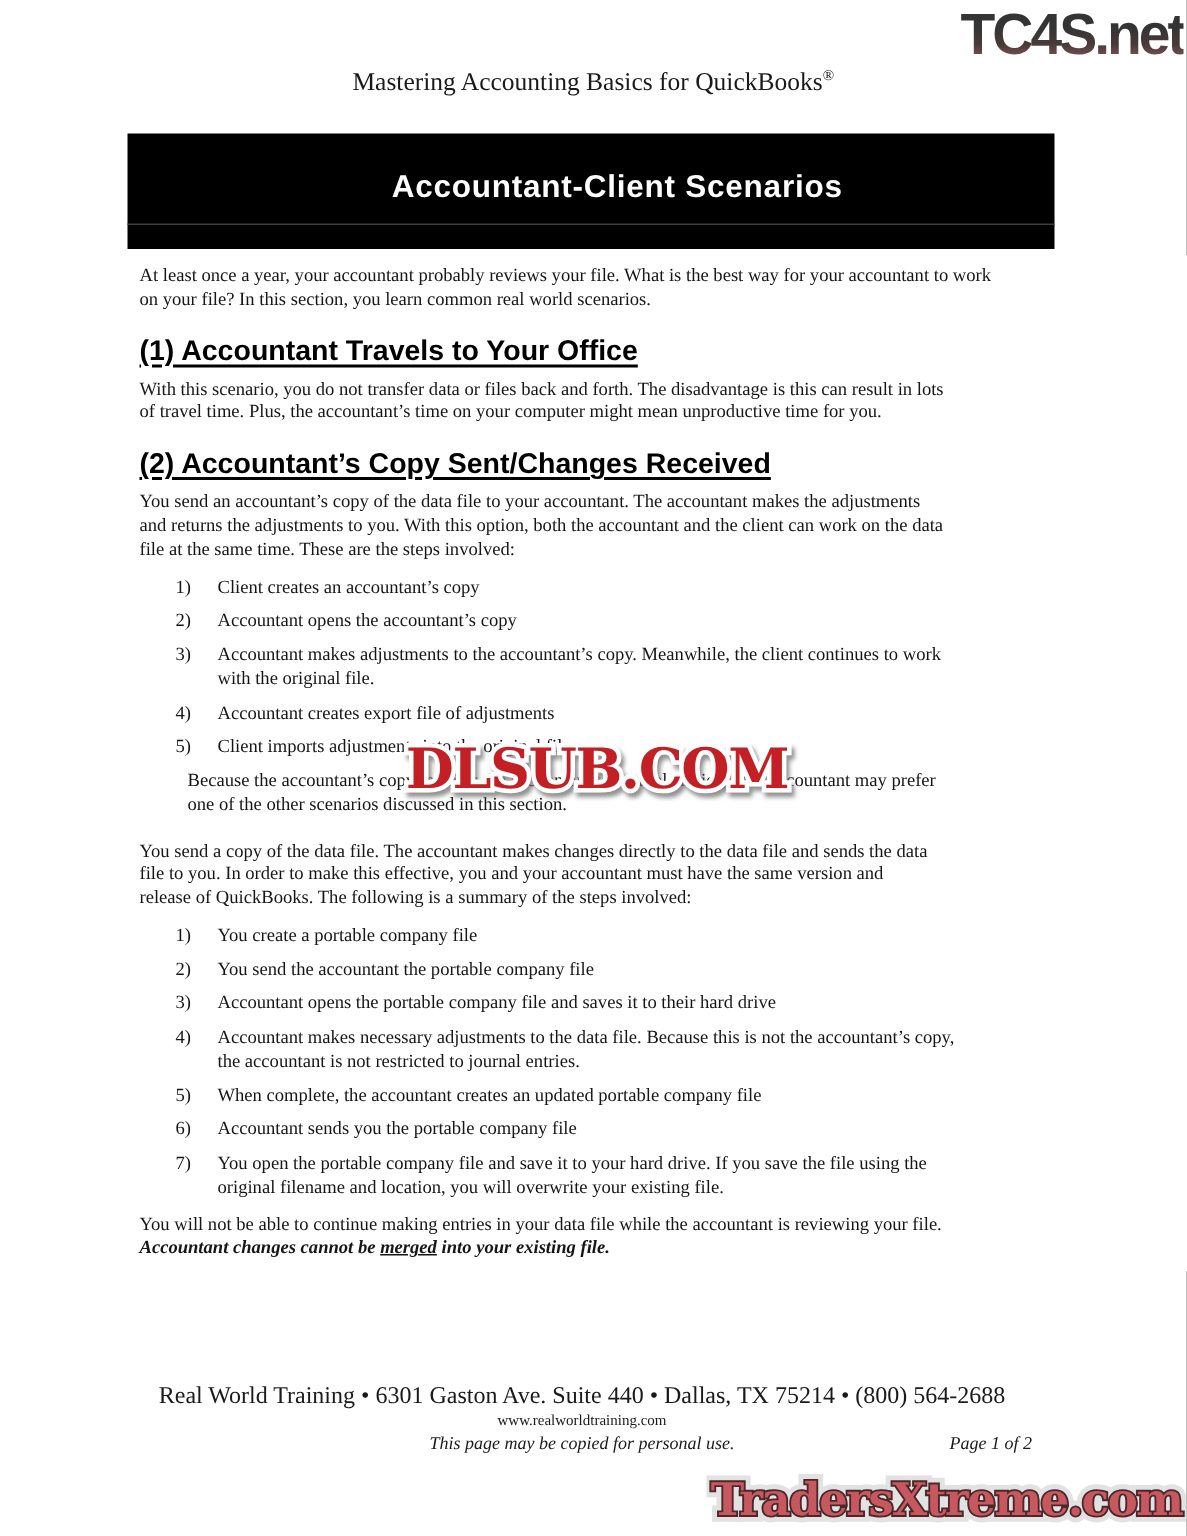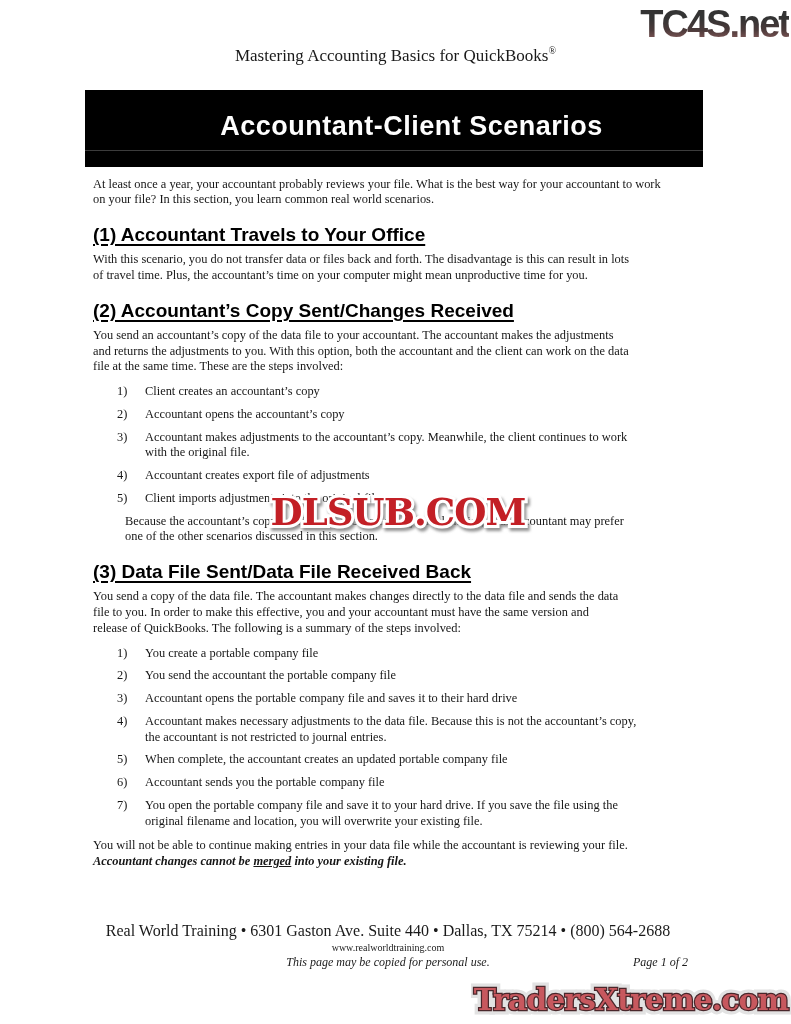--- a/index.html
+++ b/index.html
@@ -28,21 +28,21 @@
     width: 618px;
     height: 77px;
     background: #000;
   }
   .banner-title {
     padding-top: 21px;
     text-align: center;
     color: #fdfdfd;
     font-family: "Liberation Sans", sans-serif;
     font-weight: bold;
-    font-size: 27px;
+    font-size: 21px;
     line-height: 30px;
     letter-spacing: 0.5px;
     padding-left: 35px;
   }
   .banner-divider {
     margin-top: 9px;
     height: 1px;
     background: #3c3c3c;
   }
   
@@ -173,21 +173,20 @@
         <div class="step">
           <span class="step-num">5)</span>
           <span class="step-text">Client imports adjustments into the original file</span>
         </div>
       </div>
       <p class="para after-steps">Because the accountant’s copy restricts the accountant to journal entries, your accountant may prefer
 one of the other scenarios discussed in this section.</p>
     </div>
 
     <div class="section">
-      <div class="section-heading">(3) Data File Sent/Data File Received Back</div>
       <p class="para">You send a copy of the data file. The accountant makes changes directly to the data file and sends the data
 file to you. In order to make this effective, you and your accountant must have the same version and
 release of QuickBooks. The following is a summary of the steps involved:</p>
       <div class="steps">
         <div class="step">
           <span class="step-num">1)</span>
           <span class="step-text">You create a portable company file</span>
         </div>
         <div class="step">
           <span class="step-num">2)</span>

